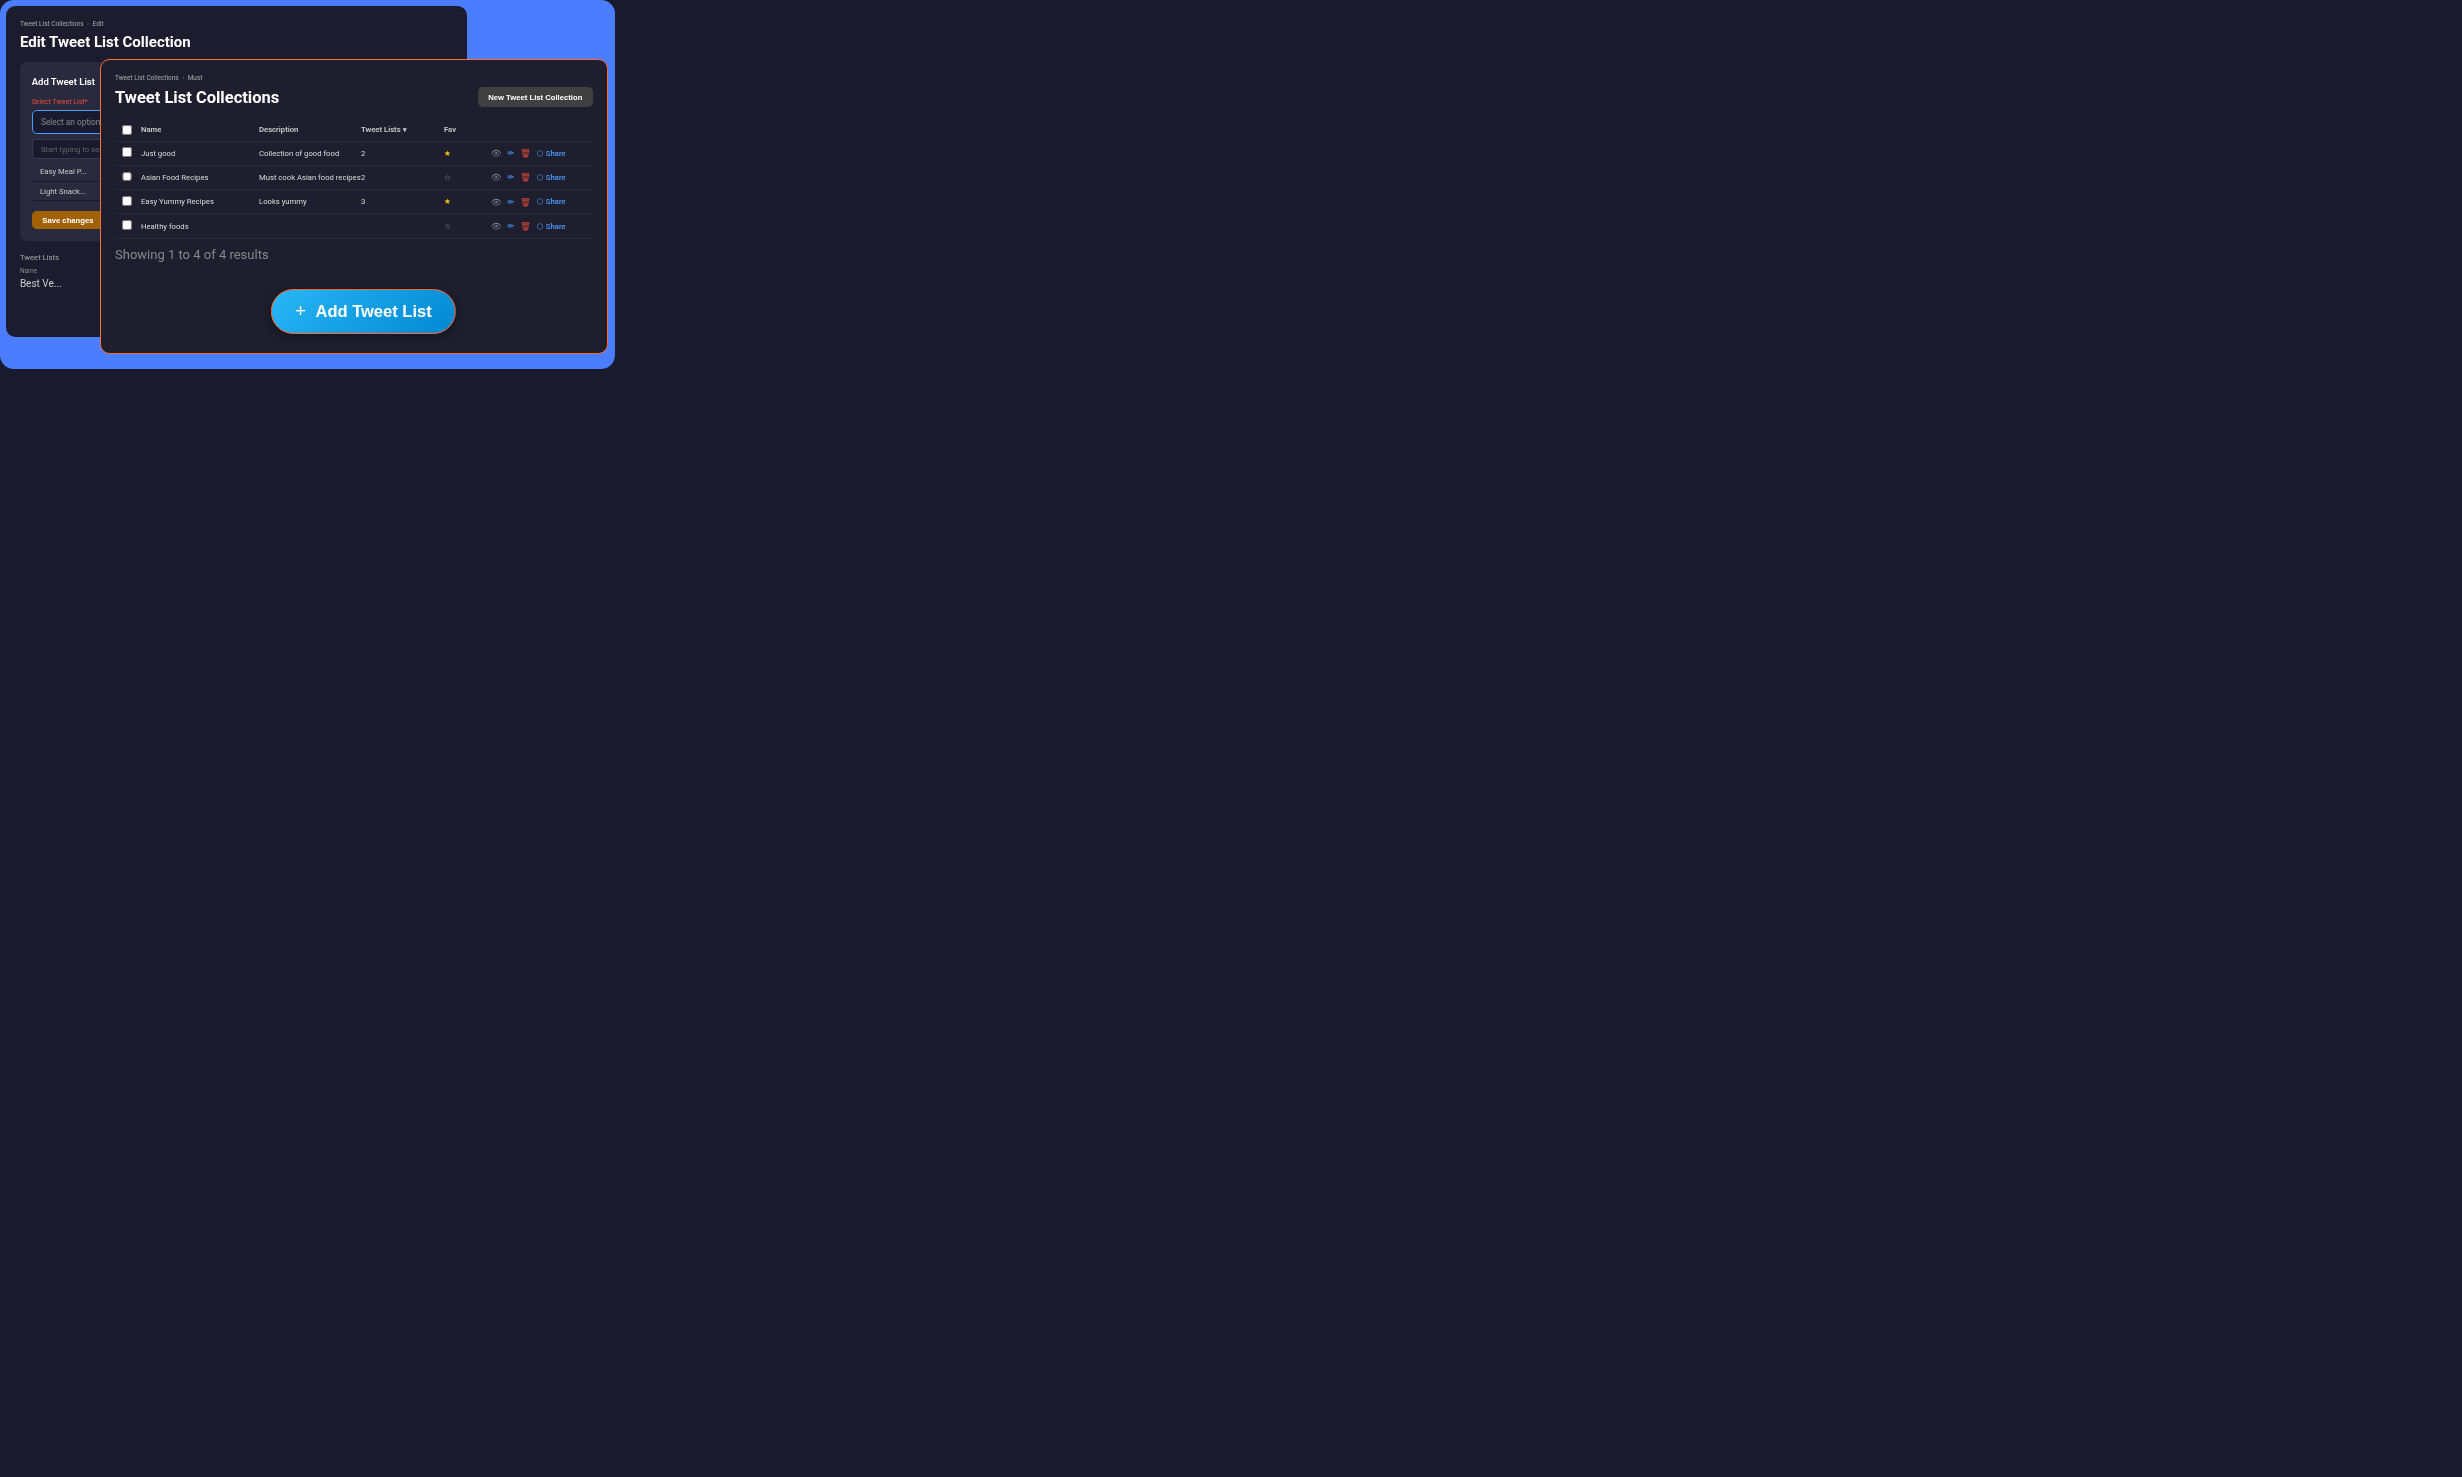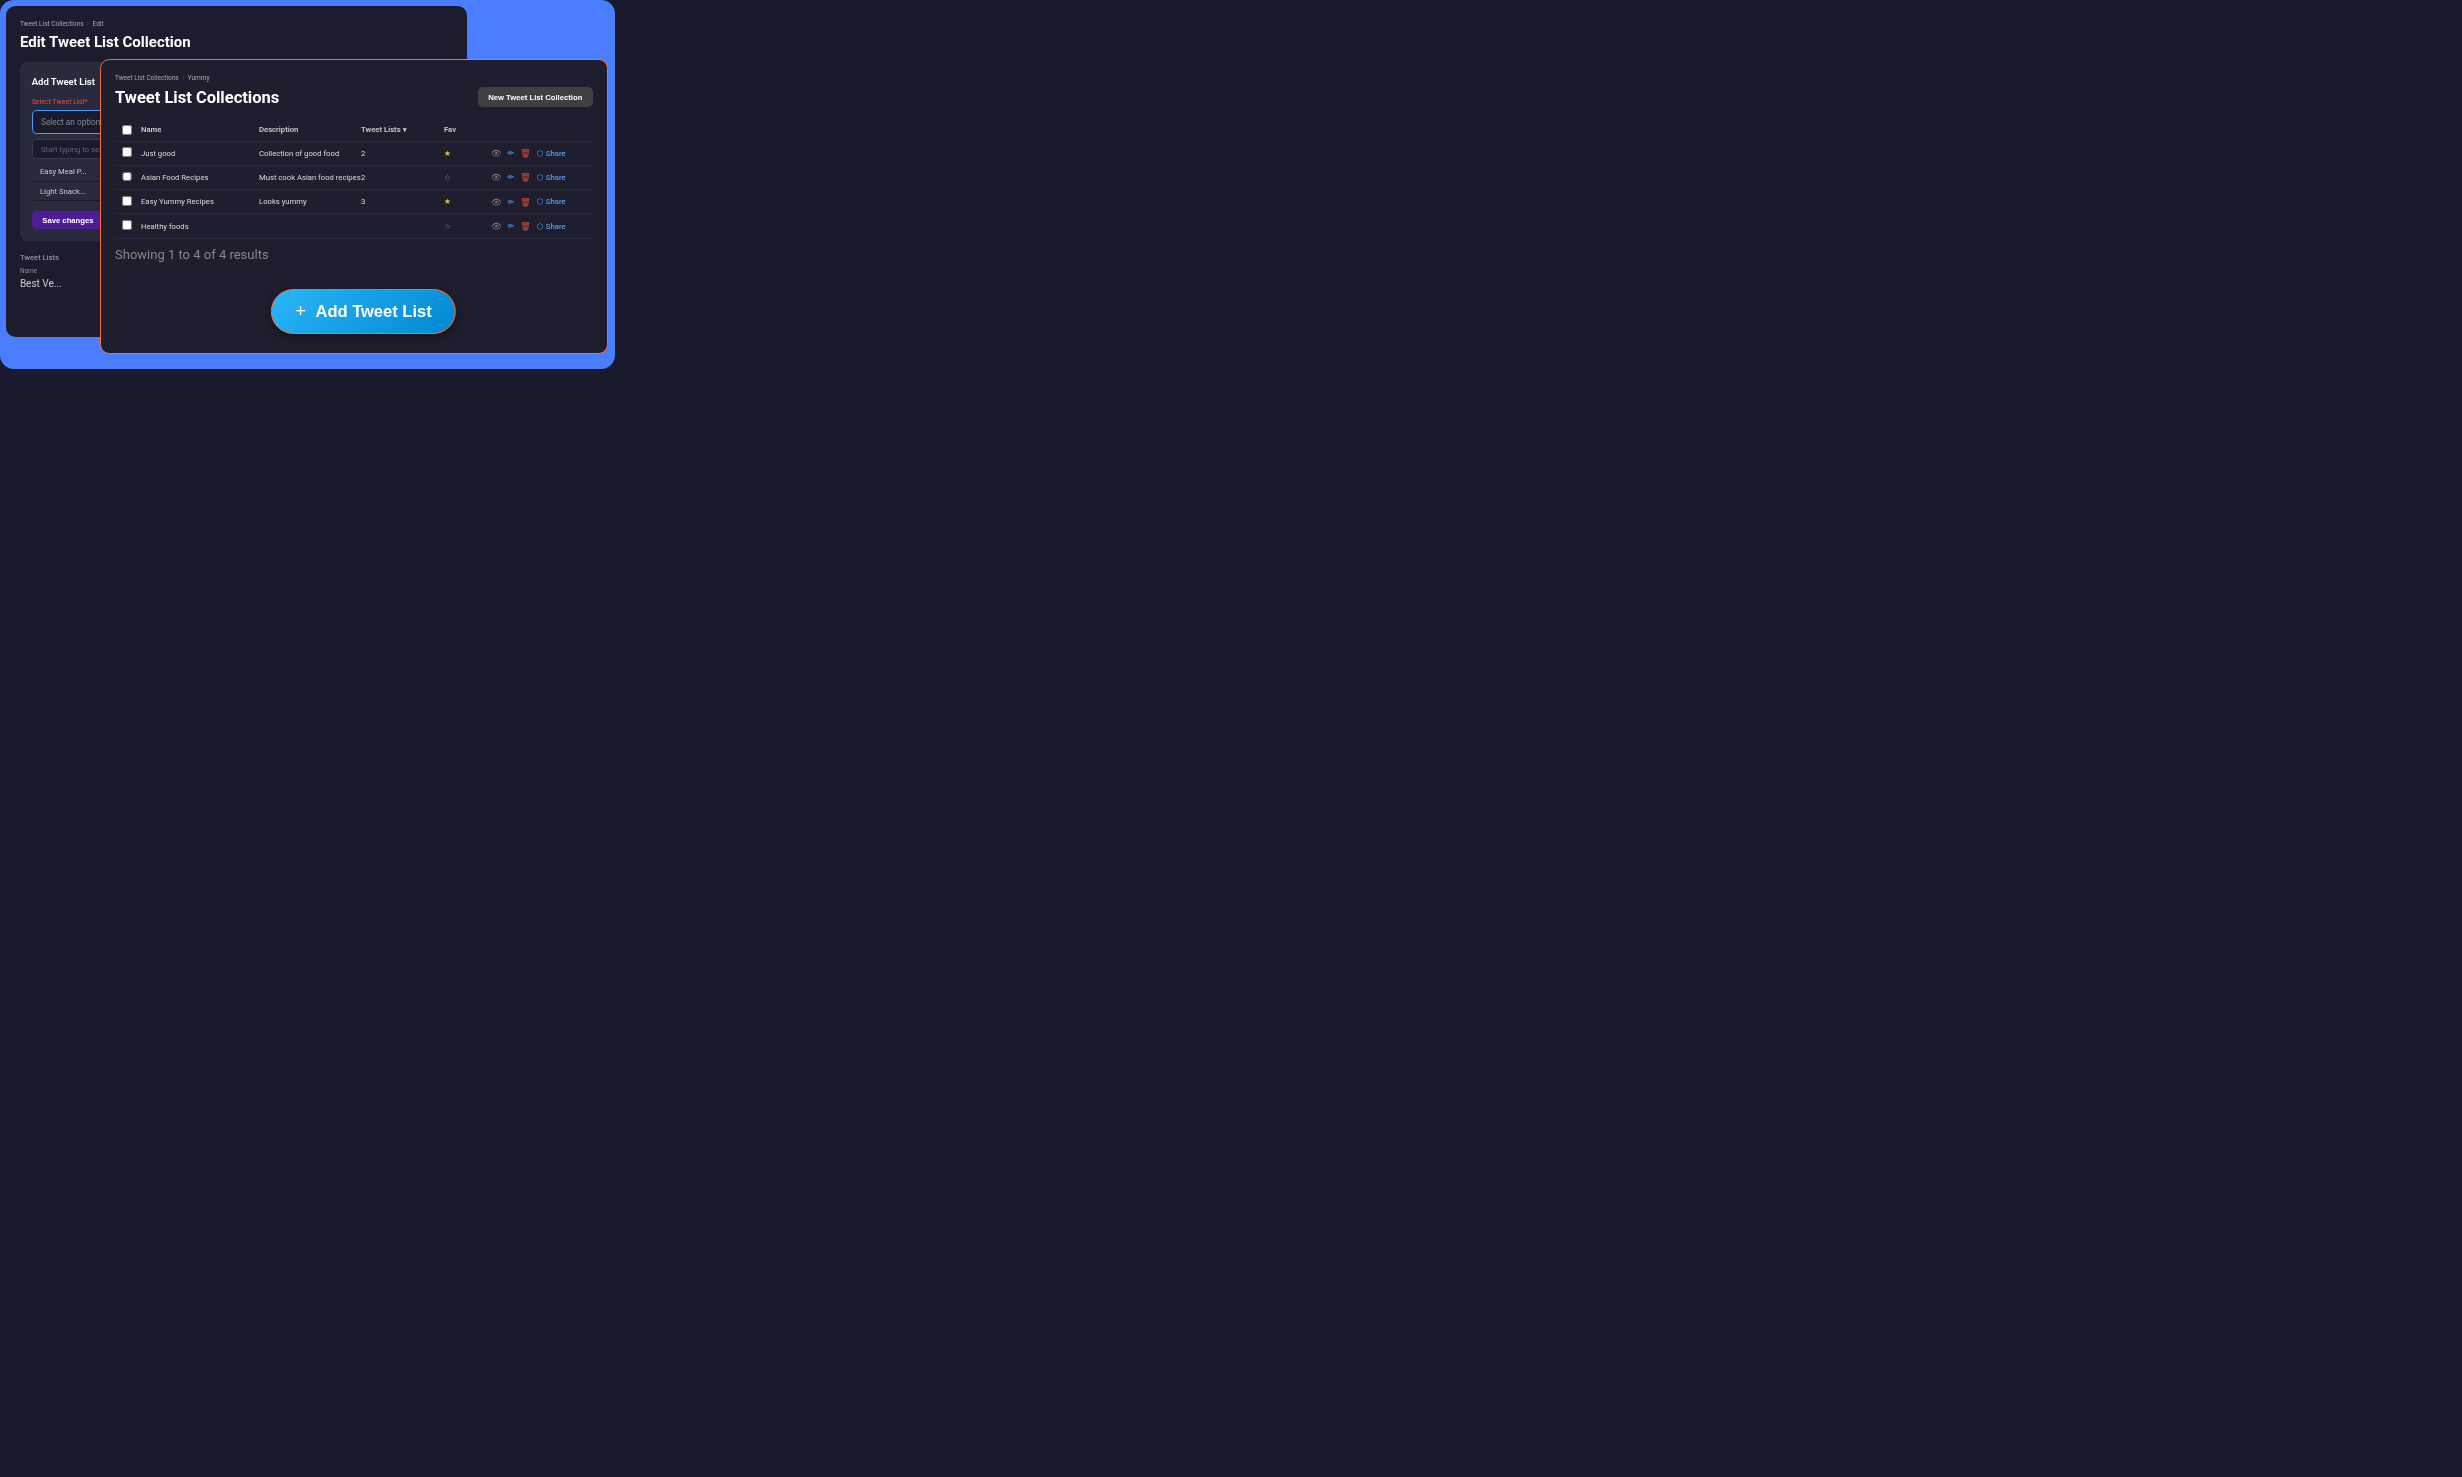--- a/index.html
+++ b/index.html
@@ -123,21 +123,21 @@
       padding: 4.7px 8.3px;
       font-size: 7.7px;
       color: #ccc;
       background: #2a2a3e;
       border-bottom: 0.6px solid #1a1a2e;
     }
 
     .save-btn-bg {
       margin-top: 9.5px;
       padding: 4.7px 10.6px;
-      background: #4c1d95;
+      background: #a16207;
       color: #fff;
       border-radius: 4.7px;
       border: none;
       font-size: 7.7px;
       font-weight: 600;
       cursor: pointer;
     }
 
     .tweet-lists-section {
       margin-top: 11.8px;
@@ -377,21 +377,21 @@
     <div class="tweet-list-row-bg" style="margin-top:3.5px;">
       <div class="tweet-list-col-val">Best Ve...</div>
     </div>
   </div>
 </div>
 
 <div class="fg-panel">
   <div class="fg-breadcrumb">
     <span>Tweet List Collections</span>
     <span class="breadcrumb-sep">›</span>
-    <span>Yummy</span>
+    <span>Must</span>
   </div>
 
   <div class="fg-header">
     <div class="fg-title">Tweet List Collections</div>
     <button class="new-collection-btn">New Tweet List Collection</button>
   </div>
 
   <div class="table-container">
     <div class="table-header">
       <div class="th">

